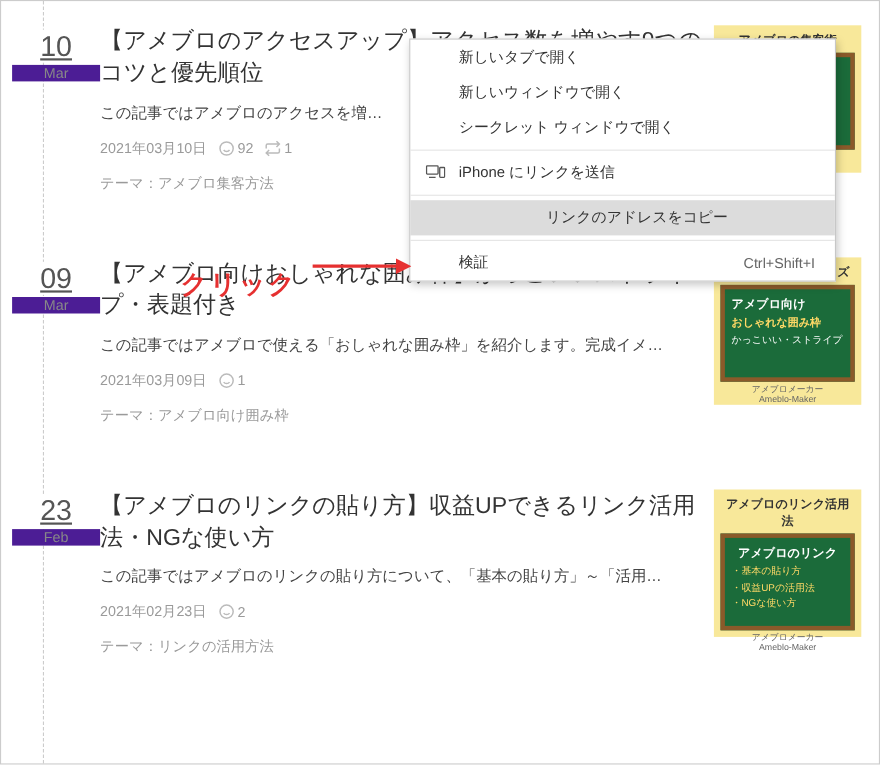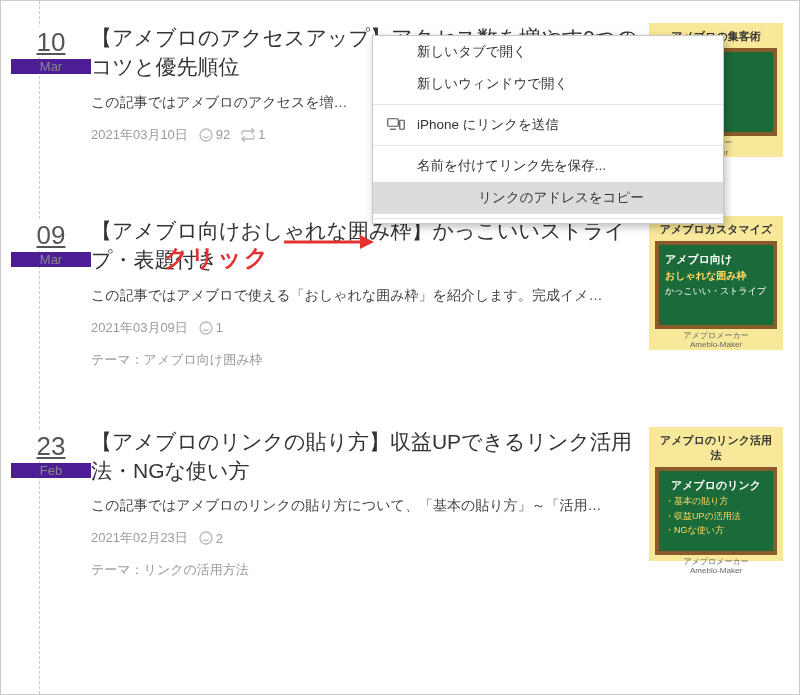--- a/index.html
+++ b/index.html
@@ -125,21 +125,21 @@
     color: #666;
     margin-top: 2px;
     line-height: 1.2;
   }
 
   
   .ctx-menu {
     position: absolute;
     left: 371px;
     top: 34px;
-    width: 352px;
+    width: 388px;
     background: #fff;
     border: 1px solid #c7c7c7;
     box-shadow: 2px 3px 8px rgba(0,0,0,0.25);
     z-index: 50;
     font-size: 13.5px;
     color: #333;
   }
   .ctx-item {
     padding: 7px 18px 7px 44px;
     display: flex;
@@ -208,20 +208,23 @@
             </svg>
           <span>92</span>
         </span>
         <span class="meta-icon">
           <svg viewBox="0 0 24 24" fill="none" stroke="#bbb" stroke-width="2">
               <path d="M17 2l4 4-4 4M3 12V8a2 2 0 012-2h16M7 22l-4-4 4-4M21 12v4a2 2 0 01-2 2H3"></path>
             </svg>
           <span>1</span>
         </span>
       </div>
+      <div class="theme">
+        <span>テーマ：</span><span>アメブロ集客方法</span>
+      </div>
     </div>
     <div class="thumb-col">
       <div class="thumb">
         <div class="thumb-header">アメブロの集客術</div>
         <div class="thumb-board">
           <div class="row1">適な</div>
           <div><span class="dot">● </span><span>ップ手法</span></div>
           <div>い順に紹介</div>
         </div>
         <div class="thumb-footer">
@@ -311,39 +314,43 @@
 
 </div>
 
 <div class="ctx-menu">
   <div class="ctx-item">
       <span>新しいタブで開く</span>
     </div>
   <div class="ctx-item">
       <span>新しいウィンドウで開く</span>
     </div>
+  <div class="ctx-item">
+      <span>シークレット ウィンドウで開く</span>
+    </div>
   <div class="ctx-sep"></div>
   <div class="ctx-item">
     <span class="ctx-icon">
       <svg viewBox="0 0 24 18" fill="none" stroke="#555" stroke-width="1.6">
           <rect x="1" y="1" width="14" height="10" rx="1"></rect>
           <rect x="17" y="3" width="6" height="12" rx="1"></rect>
           <line x1="4" y1="15" x2="12" y2="15"></line>
         </svg>
     </span>
     <span>iPhone にリンクを送信</span>
   </div>
   <div class="ctx-sep"></div>
-  <div class="ctx-item">
-      <span>名前を付けてリンク先を保存...</span>
-    </div>
   <div class="ctx-item highlight">
       <span>リンクのアドレスをコピー</span>
     </div>
   <div class="ctx-sep"></div>
+  <div class="ctx-item">
+    <span>検証</span>
+    <span class="ctx-shortcut">Ctrl+Shift+I</span>
+  </div>
 </div>
 
 <div class="annotation">
   <span class="annotation-text">クリック</span>
   <span class="annotation-arrow">
     <svg width="90" height="20" viewBox="0 0 90 20">
       <line x1="0" y1="10" x2="76" y2="10" stroke="#e63030" stroke-width="3"></line>
       <polygon points="76,3 90,10 76,17" fill="#e63030"></polygon>
     </svg>
   </span>

